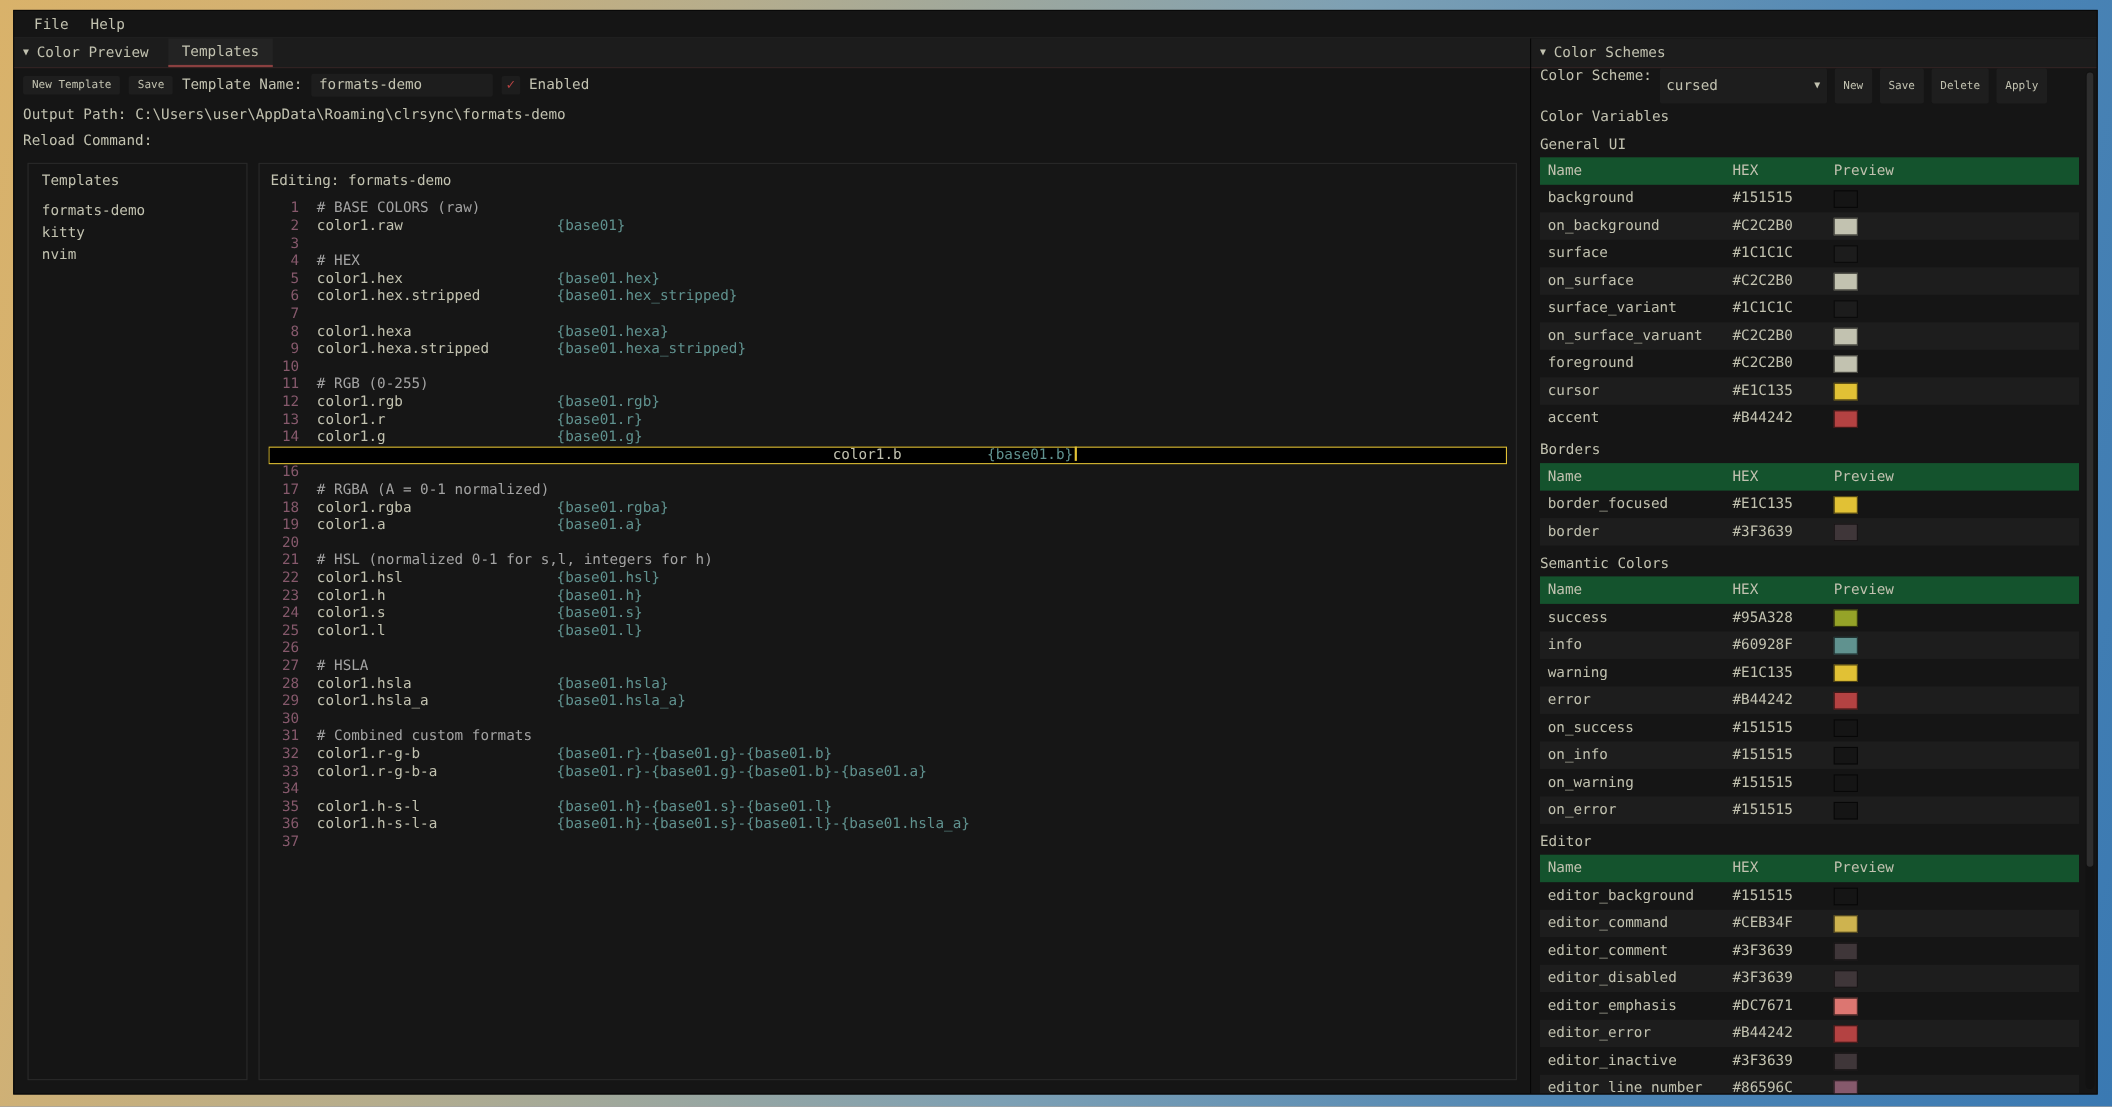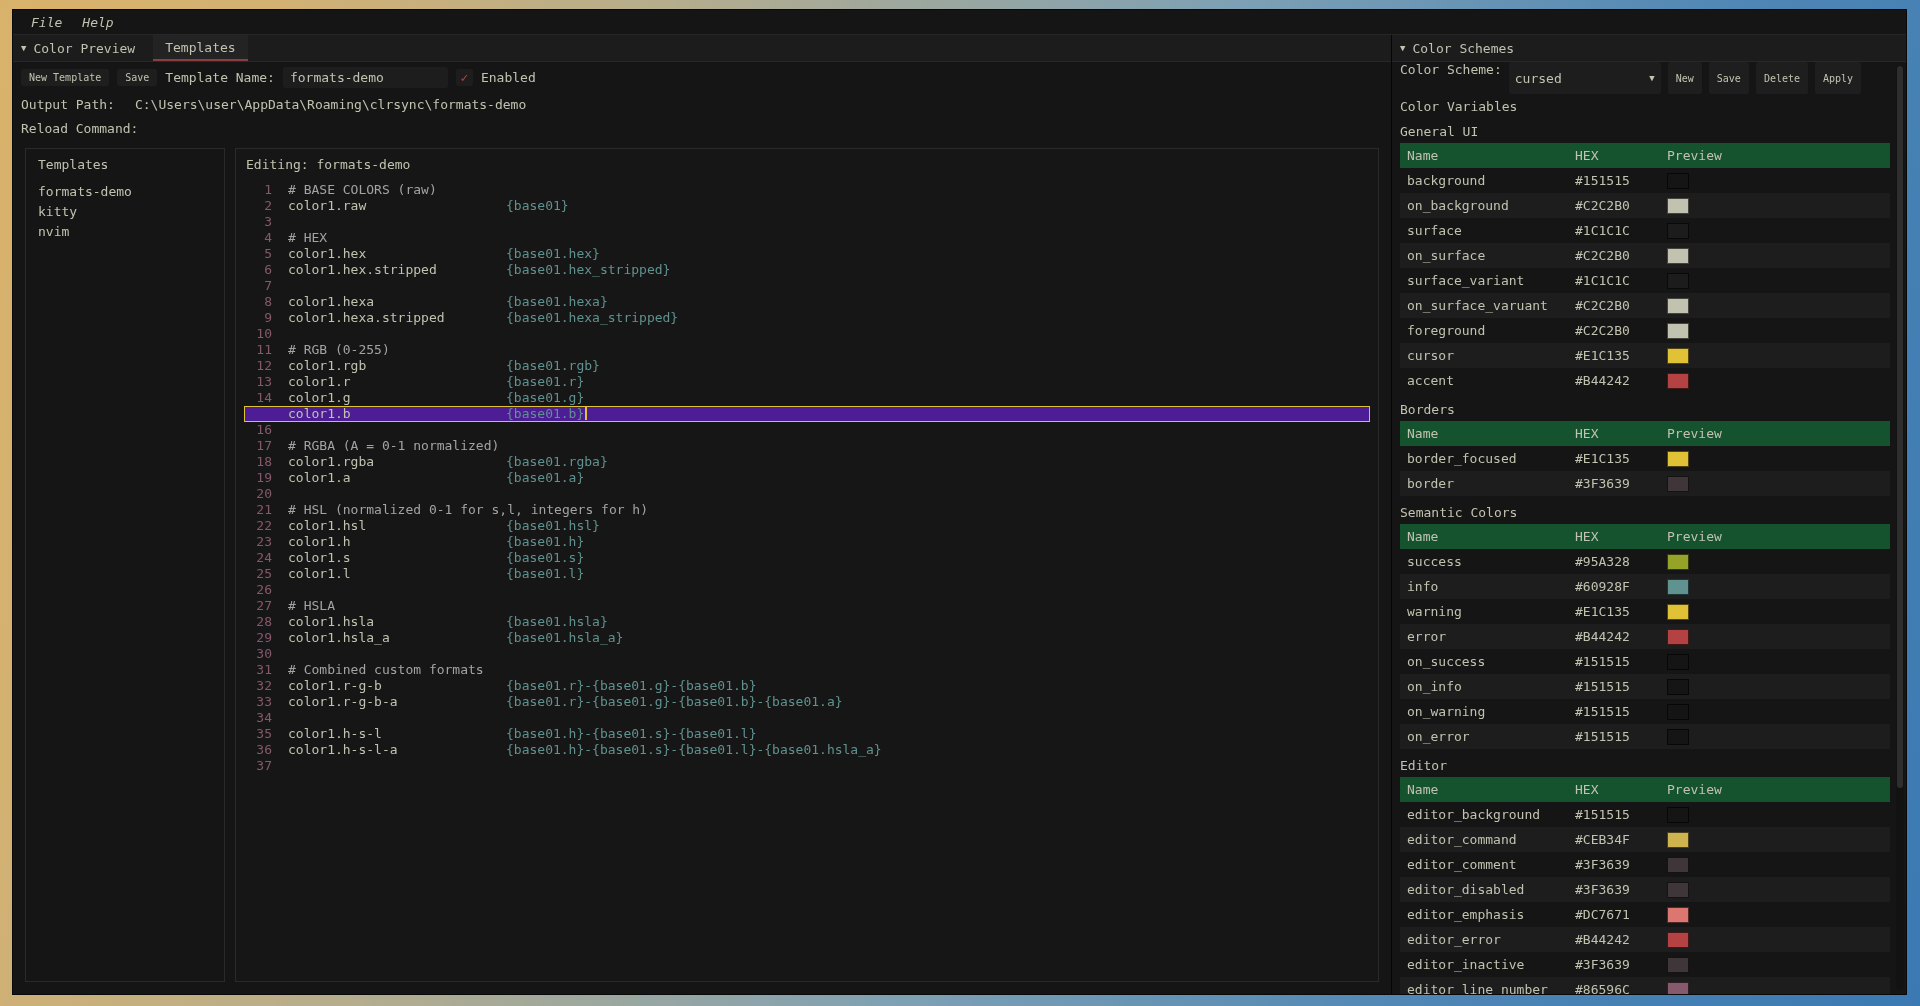--- a/index.html
+++ b/index.html
@@ -20,21 +20,20 @@
     border:1px solid #090909;
     display:flex; flex-direction:column;
   }
   
   .menubar {
     height:25px; flex:0 0 25px;
     display:flex; align-items:center;
     padding-left:8px;
     border-bottom:1px solid #262626;
     background:#151515;
-    font-style:italic;
   }
   .menu-item { padding:2px 10px; cursor:default; }
   
   .workspace { flex:1; display:flex; min-height:0; }
   .left-win { flex:1; min-width:0; display:flex; flex-direction:column; border-right:1px solid #050505; }
   .right-win { width:514px; flex:0 0 514px; display:flex; flex-direction:column; overflow:hidden; position:relative; background:#151515; }
   
   .tabbar, .titlebar {
     height:27px; flex:0 0 27px;
     display:flex; align-items:center;
@@ -67,21 +66,21 @@
     background:#1d1d1d; border-radius:2px;
     padding:3px 7px;
   }
   .checkbox {
     width:17px; height:17px; background:#1d1d1d; border-radius:2px;
     display:inline-flex; align-items:center; justify-content:center;
   }
   .check-icon { color:#B44242; font-weight:bold; font-size:13px; line-height:1; }
   .fieldrow {
     height:24px; flex:0 0 24px;
-    display:flex; align-items:center; gap:20px;
+    display:flex; align-items:center; gap:8px;
     padding:0 8px;
   }
   .fieldrow .value { white-space:pre; }
   
   .content { flex:1; min-height:0; display:flex; gap:10px; padding:8px 12px 12px 12px; }
   .templates-panel {
     width:200px; flex:0 0 200px;
     border:1px solid #2a2a2a;
     padding:8px 12px;
   }
@@ -100,21 +99,22 @@
   .ln {
     display:inline-block; width:28px; text-align:right;
     margin-right:16px; color:#86596C;
   }
   .ckey { display:inline-block; width:218px; color:#C2C2B0; }
   .cval { color:#60928F; }
   .ccomment { color:#a3a3a3; }
   .code-line.active {
     outline:1px solid #E1C135;
     outline-offset:-1px;
-    background:#4c1d95;
+    background:#000000;
+    text-align:center;
   }
   .caret {
     display:inline-block; width:2px; height:13px;
     background:#E1C135; vertical-align:-2px; margin-left:1px;
   }
   
   .scheme-row {
     height:32px; flex:0 0 32px;
     display:flex; gap:7px;
     padding:0 8px;

